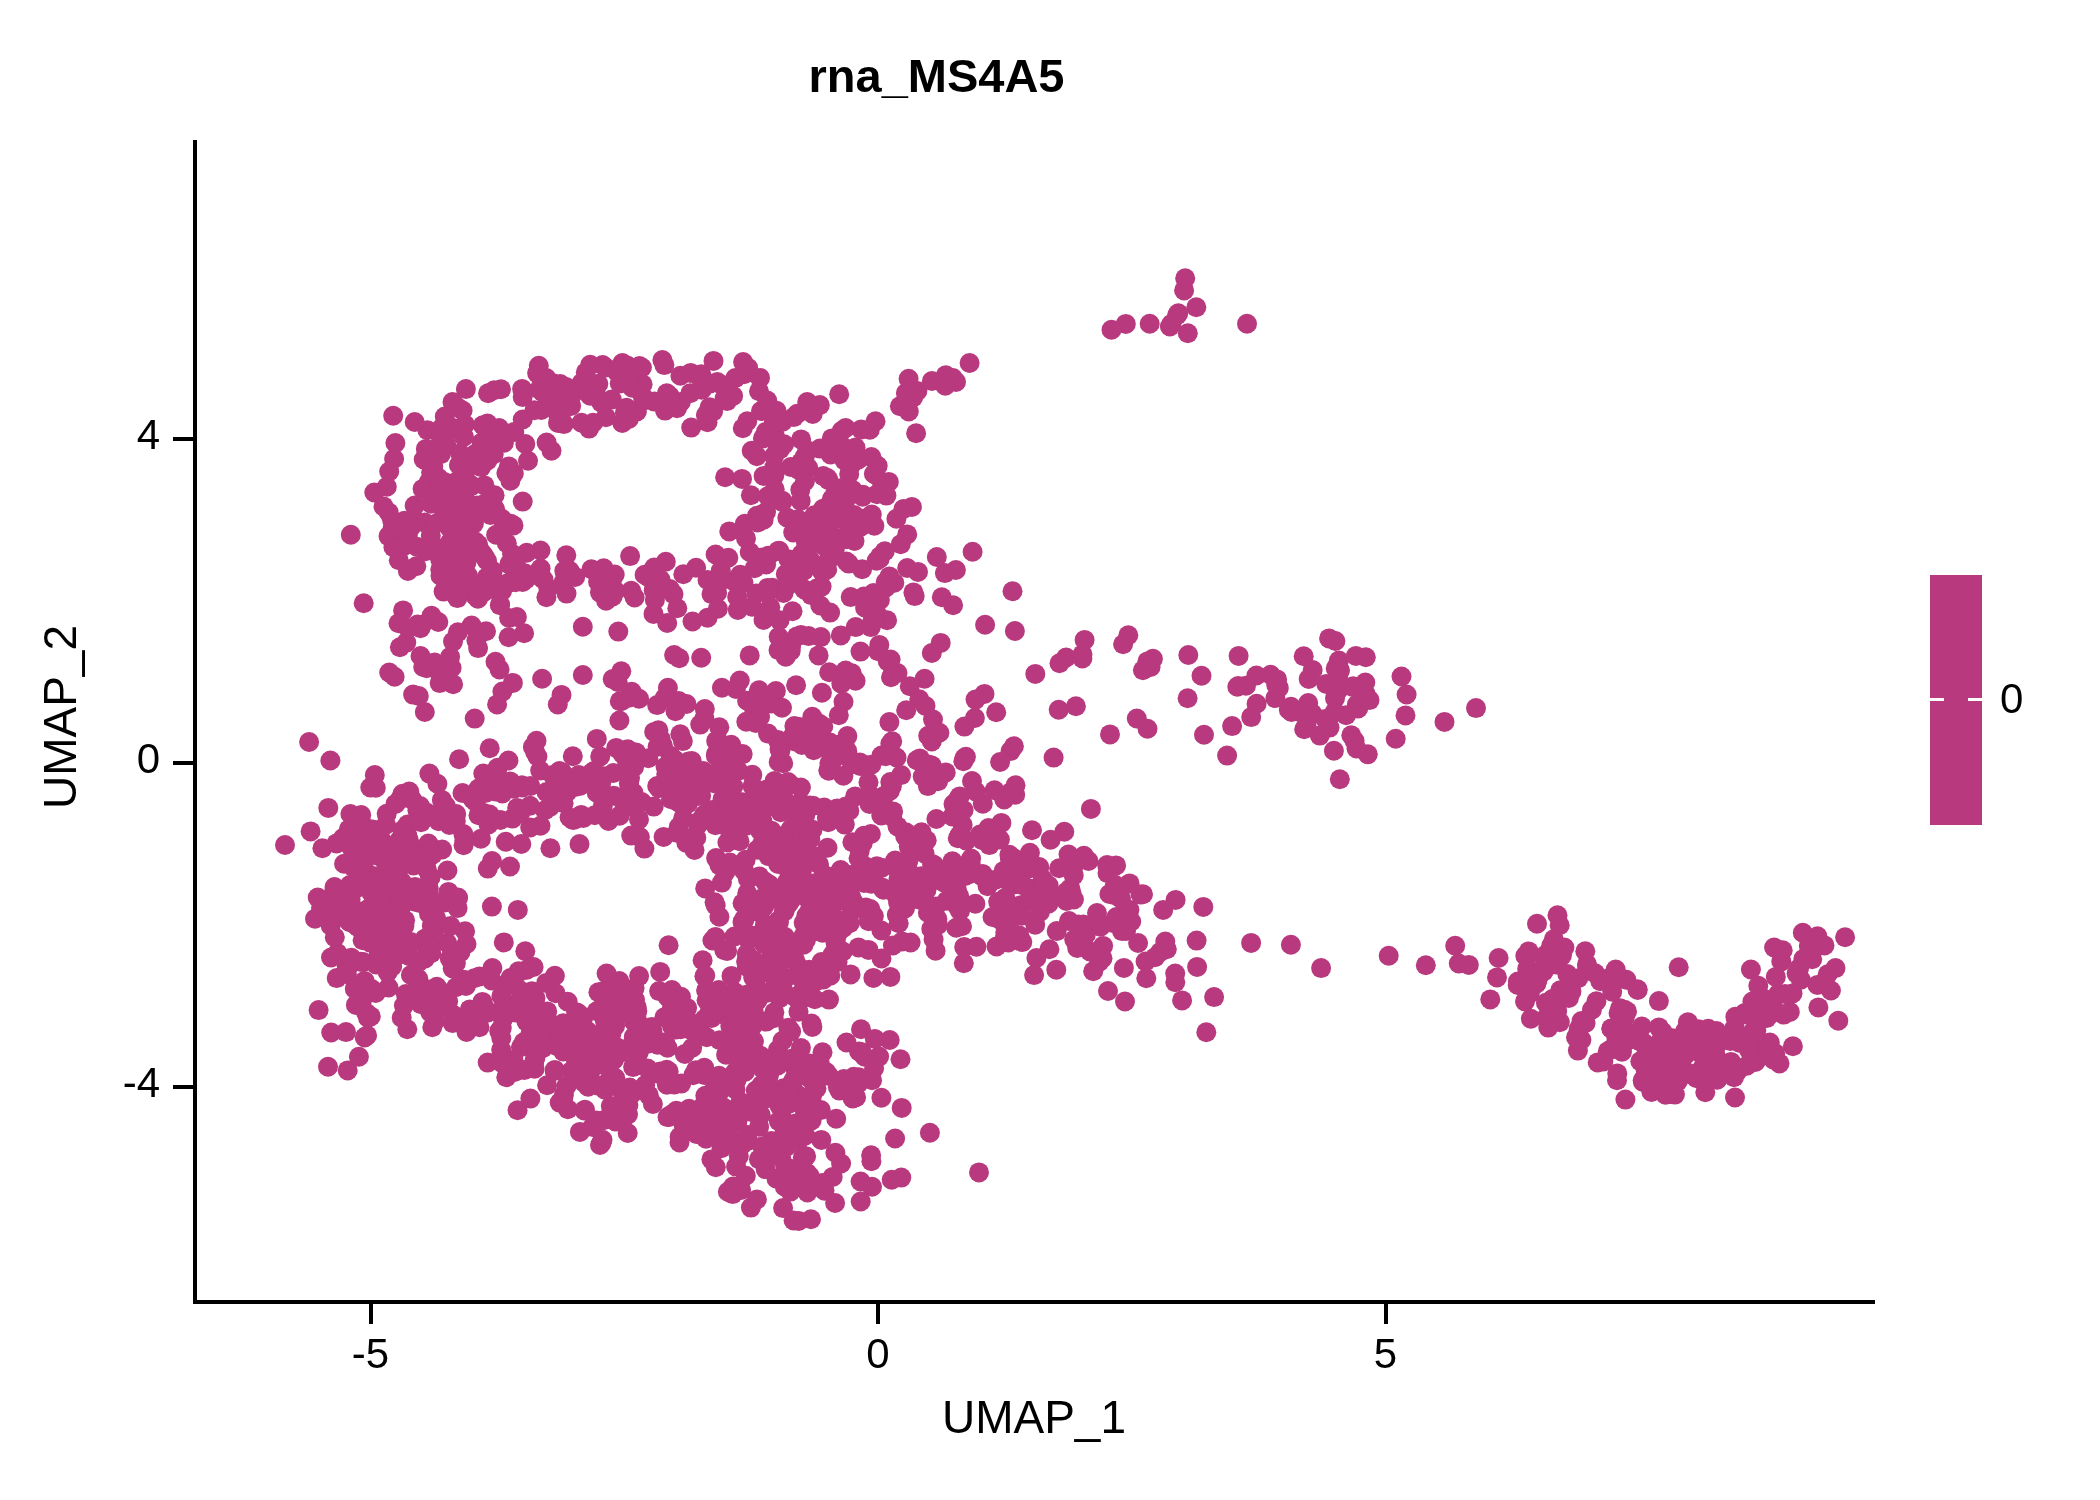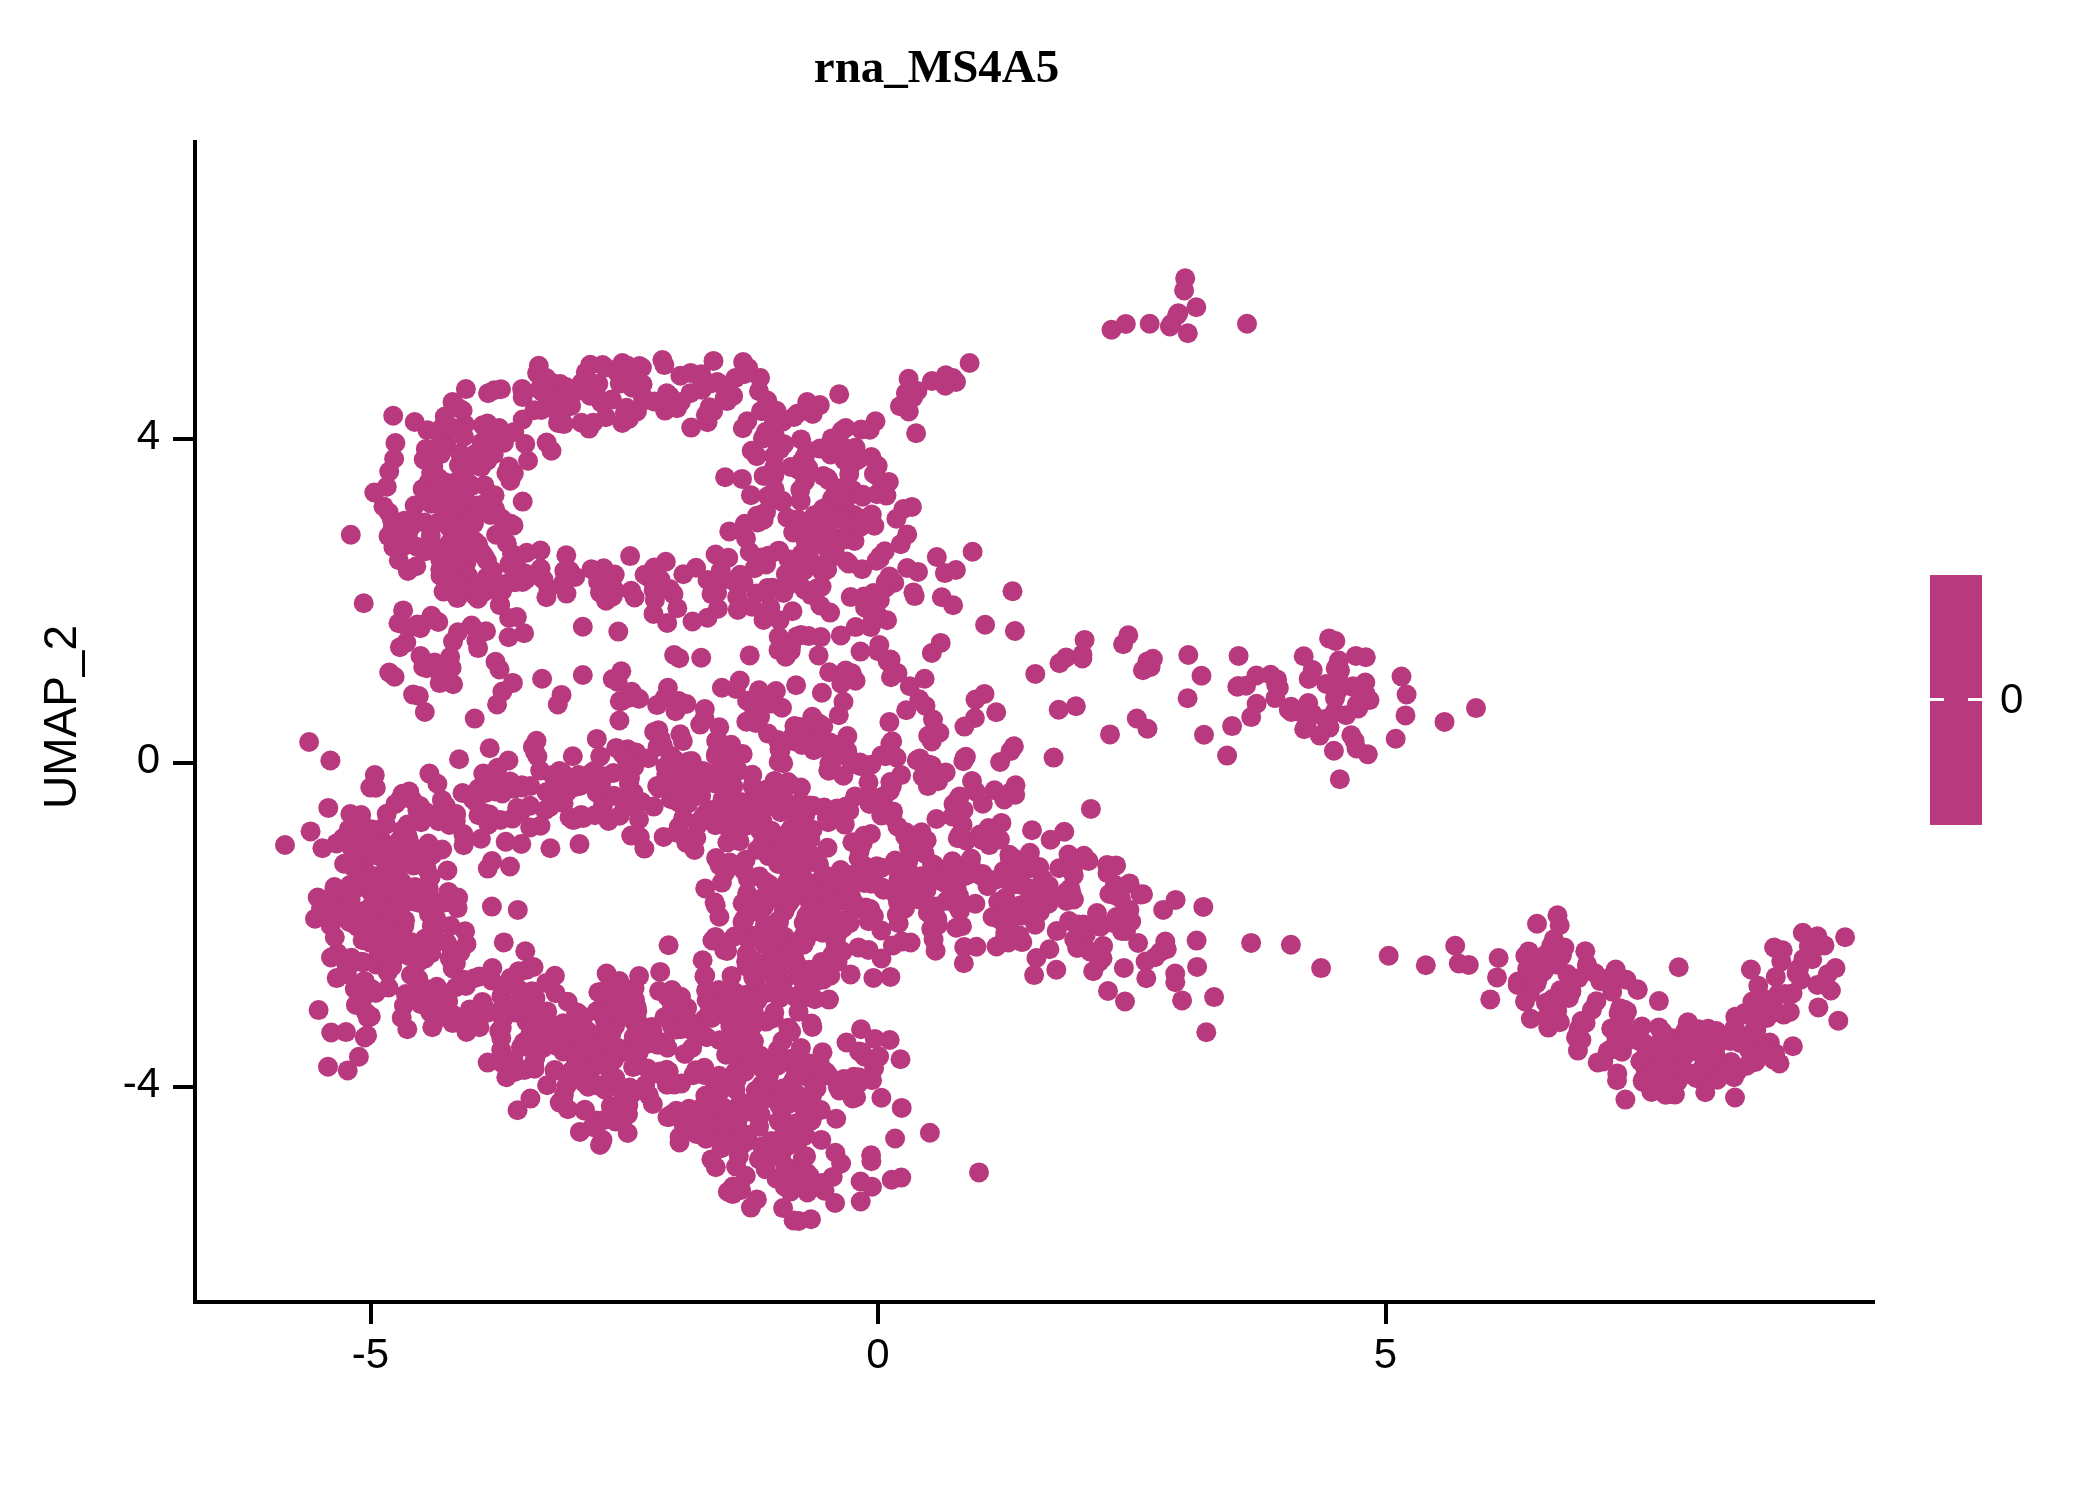--- a/index.html
+++ b/index.html
@@ -16,28 +16,28 @@
   }
   #plot-root {
     position: absolute;
     left: 0; top: 0;
     width: 2100px;
     height: 1500px;
   }
   #chart-title {
     position: absolute;
     left: 0;
-    top: 39px;
+    top: 48px;
     width: 1873px;
     text-align: center;
     font-size: 47px;
     font-weight: bold;
     color: #000000;
     letter-spacing: 0px;
-    font-family: Liberation Serif, serif;
+    font-family: Liberation Sans, sans-serif;
   }
   #canvas-area {
     position: absolute;
     left: 193px;
     top: 140px;
     width: 1680px;
     height: 1162px;
   }
   svg.scatter {
     position: absolute;
@@ -2725,20 +2725,21 @@
         <circle cx="1334.6" cy="816.3" r="10" fill="#b8397e"></circle>
         <circle cx="1360.7" cy="806.6" r="10" fill="#b8397e"></circle>
         <circle cx="1392.3" cy="811.3" r="10" fill="#b8397e"></circle>
         <circle cx="1344.4" cy="840.6" r="10" fill="#b8397e"></circle>
         <circle cx="1557.9" cy="829.5" r="10" fill="#b8397e"></circle>
         <circle cx="1588.3" cy="821.5" r="10" fill="#b8397e"></circle>
         <circle cx="1603.6" cy="833.6" r="10" fill="#b8397e"></circle>
       </svg>
   </div>
 
+  <div id="x-axis-title">UMAP_1</div>
   <div id="y-axis-title">UMAP_2</div>
 
   <div id="legend">
     <div id="legend-bar" style="background: linear-gradient(rgb(184, 57, 126), rgb(184, 57, 126));"></div>
     <div class="legend-tick-left" style="top:123px"></div>
     <div class="legend-tick-right" style="top:123px"></div>
     <div id="legend-label">0</div>
   </div>
 
 </div>

